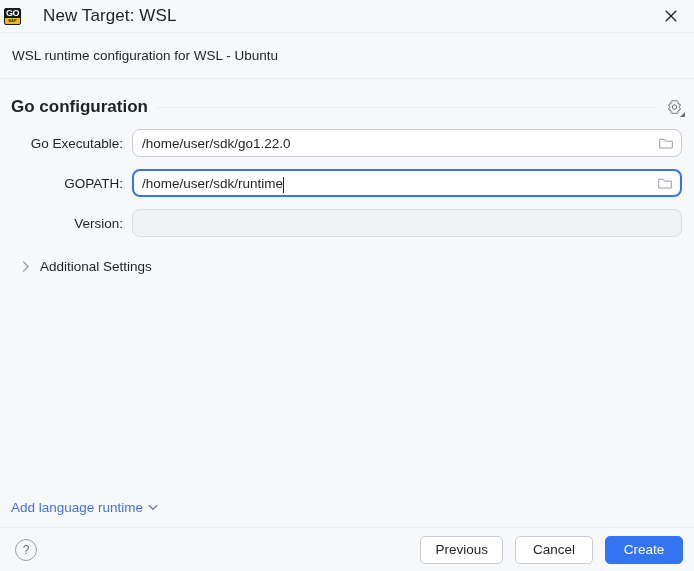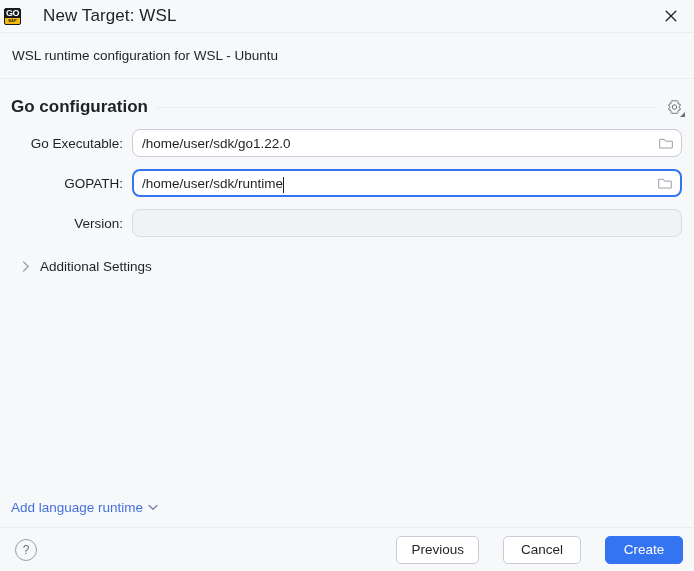--- a/index.html
+++ b/index.html
@@ -287,21 +287,21 @@
     justify-content: center;
     font-size: 12px;
     color: #6b6f76;
     cursor: default;
     margin-left: 4px;
   }
   .footer-buttons {
     margin-left: auto;
     display: flex;
     align-items: flex-start;
-    gap: 24px;
+    gap: 12px;
     padding-left: 36px;
   }
   .btn {
     height: 28px;
     min-width: 78px;
     padding: 0 14px;
     border-radius: 5px;
     font-size: 13.5px;
     display: flex;
     align-items: center;

